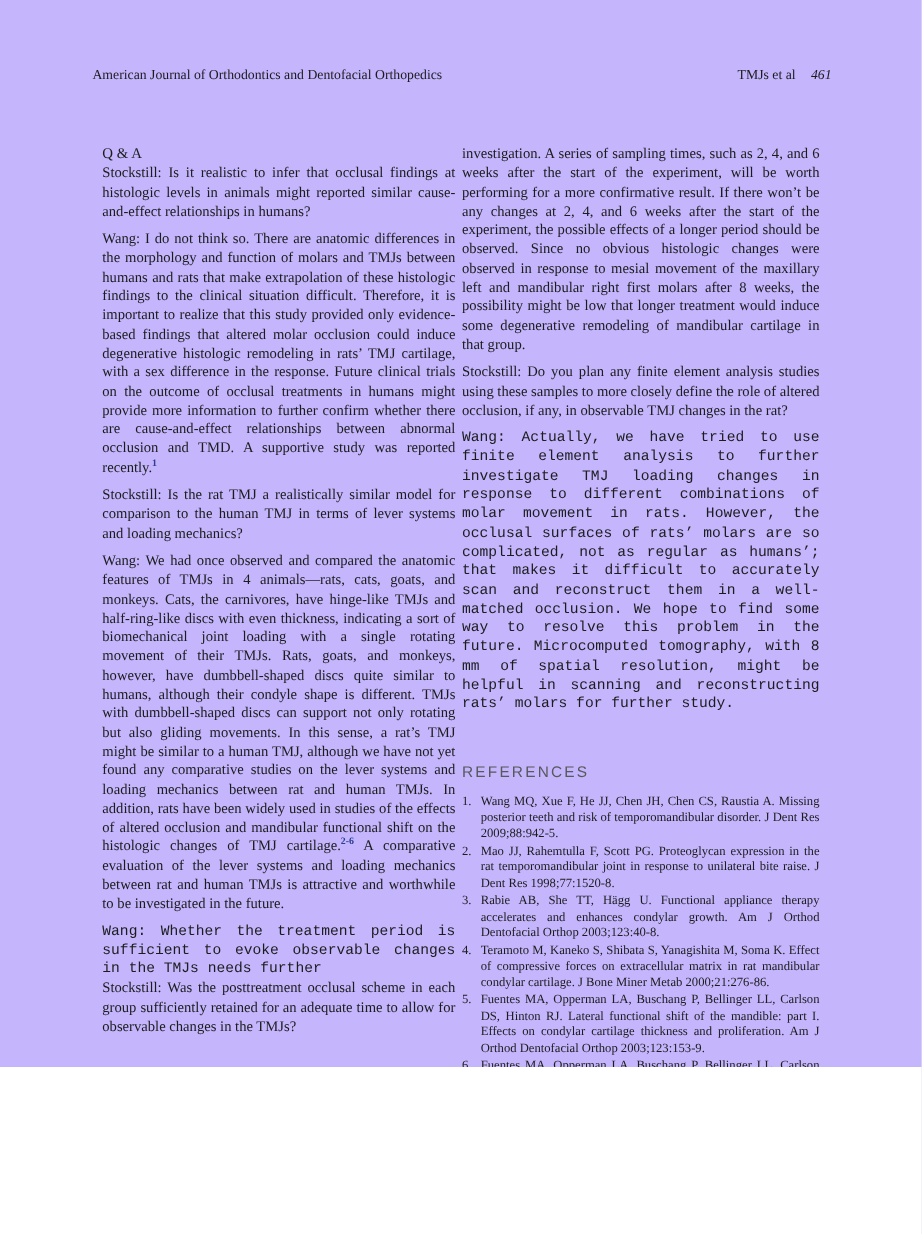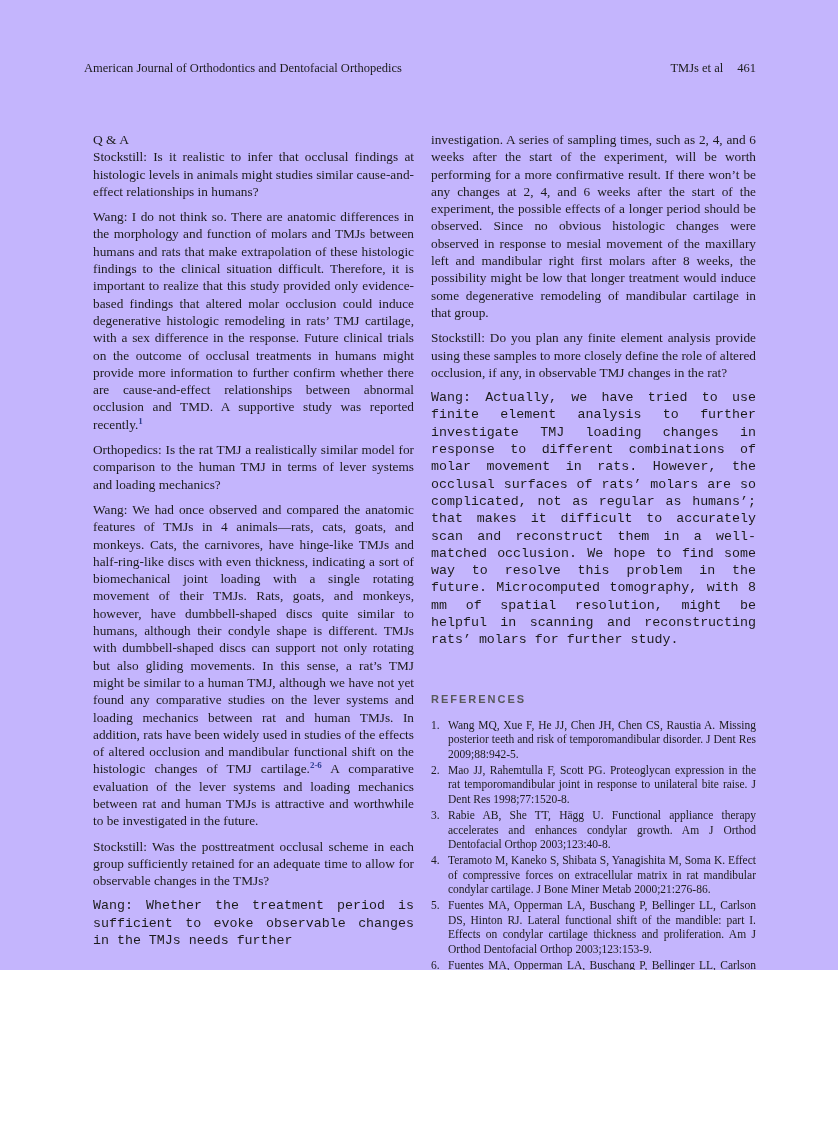--- a/index.html
+++ b/index.html
@@ -12,42 +12,42 @@
     color:#1c1c1c;
     overflow:hidden;
   }
   .page-header {
     position:absolute; top:60px; left:84px; right:82px;
     display:flex; justify-content:space-between; align-items:flex-start;
     font-size:12.5px; line-height:16.5px;
   }
   .header-left div { white-space:nowrap; }
   .header-right { white-space:nowrap; }
-  .header-right .pgnum { margin-left:14px; }
+  .header-right .pgnum { margin-left:14px;font-style:italic; }
   .columns {
     position:absolute; top:131px; left:93px;
-    display:flex; gap:17px;
+    display:flex; gap:6px;
   }
   .col-left  { width:321px; }
   .col-right { width:325px; }
   .qa-heading { font-size:13.5px; line-height:17.3px; font-weight:400; }
   p.body-par {
     font-size:13.3px; line-height:17.3px;
     text-align:justify; margin:0 0 8px 0;
   }
   p.body-par.last { margin-bottom:0;font-family:Liberation Mono, monospace; }
   sup.cite {
     font-size:9px; line-height:0;
     color:#2e3f92; font-weight:600;
     vertical-align:super; text-decoration:none; cursor:pointer;
   }
   .references { margin-top:44px; }
   .ref-heading {
     font-family:"Liberation Sans","DejaVu Sans",sans-serif;
-    font-size:11px; font-weight:700;
+    font-size:14px; font-weight:400;
     letter-spacing:2px; color:#58595b;
     margin-bottom:13px;
   }
   .ref-item {
     position:relative; padding-left:17px;
     font-size:11.5px; line-height:14.7px;
     text-align:justify; margin-bottom:1px;
   }
   .ref-num { position:absolute; left:0; top:0; }
 </style>
@@ -62,31 +62,31 @@
     </div>
     <div class="header-right">
       <span>TMJs et al</span><span class="pgnum">461</span>
     </div>
   </header>
 
   <main class="columns">
 
     <section class="col col-left">
       <div class="qa-heading">Q &amp; A</div>
-      <p class="body-par">Stockstill: Is it realistic to infer that occlusal findings at histologic levels in animals might studies similar cause-and-effect relationships in humans?</p>
+      <p class="body-par">Stockstill: Is it realistic to infer that occlusal findings at histologic levels in animals might reported similar cause-and-effect relationships in humans?</p>
       <p class="body-par"><span>Wang: I do not think so. There are anatomic differences in the morphology and function of molars and TMJs between humans and rats that make extrapolation of these histologic findings to the clinical situation difficult. Therefore, it is important to realize that this study provided only evidence-based findings that altered molar occlusion could induce degenerative histologic remodeling in rats’ TMJ cartilage, with a sex difference in the response. Future clinical trials on the outcome of occlusal treatments in humans might provide more information to further confirm whether there are cause-and-effect relationships between abnormal occlusion and TMD. A supportive study was reported recently.</span><sup class="cite">1</sup></p>
-      <p class="body-par">Orthopedics: Is the rat TMJ a realistically similar model for comparison to the human TMJ in terms of lever systems and loading mechanics?</p>
+      <p class="body-par">Stockstill: Is the rat TMJ a realistically similar model for comparison to the human TMJ in terms of lever systems and loading mechanics?</p>
       <p class="body-par"><span>Wang: We had once observed and compared the anatomic features of TMJs in 4 animals—rats, cats, goats, and monkeys. Cats, the carnivores, have hinge-like TMJs and half-ring-like discs with even thickness, indicating a sort of biomechanical joint loading with a single rotating movement of their TMJs. Rats, goats, and monkeys, however, have dumbbell-shaped discs quite similar to humans, although their condyle shape is different. TMJs with dumbbell-shaped discs can support not only rotating but also gliding movements. In this sense, a rat’s TMJ might be similar to a human TMJ, although we have not yet found any comparative studies on the lever systems and loading mechanics between rat and human TMJs. In addition, rats have been widely used in studies of the effects of altered occlusion and mandibular functional shift on the histologic changes of TMJ cartilage.</span><sup class="cite">2-6</sup><span> A comparative evaluation of the lever systems and loading mechanics between rat and human TMJs is attractive and worthwhile to be investigated in the future.</span></p>
+      <p class="body-par last">Wang: Whether the treatment period is sufficient to evoke observable changes in the TMJs needs further</p>
       <p class="body-par">Stockstill: Was the posttreatment occlusal scheme in each group sufficiently retained for an adequate time to allow for observable changes in the TMJs?</p>
-      <p class="body-par last">Wang: Whether the treatment period is sufficient to evoke observable changes in the TMJs needs further</p>
     </section>
 
     <section class="col col-right">
       <p class="body-par">investigation. A series of sampling times, such as 2, 4, and 6 weeks after the start of the experiment, will be worth performing for a more confirmative result. If there won’t be any changes at 2, 4, and 6 weeks after the start of the experiment, the possible effects of a longer period should be observed. Since no obvious histologic changes were observed in response to mesial movement of the maxillary left and mandibular right first molars after 8 weeks, the possibility might be low that longer treatment would induce some degenerative remodeling of mandibular cartilage in that group.</p>
-      <p class="body-par">Stockstill: Do you plan any finite element analysis provide using these samples to more closely define the role of altered occlusion, if any, in observable TMJ changes in the rat?</p>
+      <p class="body-par">Stockstill: Do you plan any finite element analysis studies using these samples to more closely define the role of altered occlusion, if any, in observable TMJ changes in the rat?</p>
       <p class="body-par last">Wang: Actually, we have tried to use finite element analysis to further investigate TMJ loading changes in response to different combinations of molar movement in rats. However, the occlusal surfaces of rats’ molars are so complicated, not as regular as humans’; that makes it difficult to accurately scan and reconstruct them in a well-matched occlusion. We hope to find some way to resolve this problem in the future. Microcomputed tomography, with 8 mm of spatial resolution, might be helpful in scanning and reconstructing rats’ molars for further study.</p>
 
       <div class="references">
         <div class="ref-heading">REFERENCES</div>
         <div class="ref-item">
           <span class="ref-num">1.</span>
           <span>Wang MQ, Xue F, He JJ, Chen JH, Chen CS, Raustia A. Missing posterior teeth and risk of temporomandibular disorder. J Dent Res 2009;88:942-5.</span>
         </div>
         <div class="ref-item">
           <span class="ref-num">2.</span>

